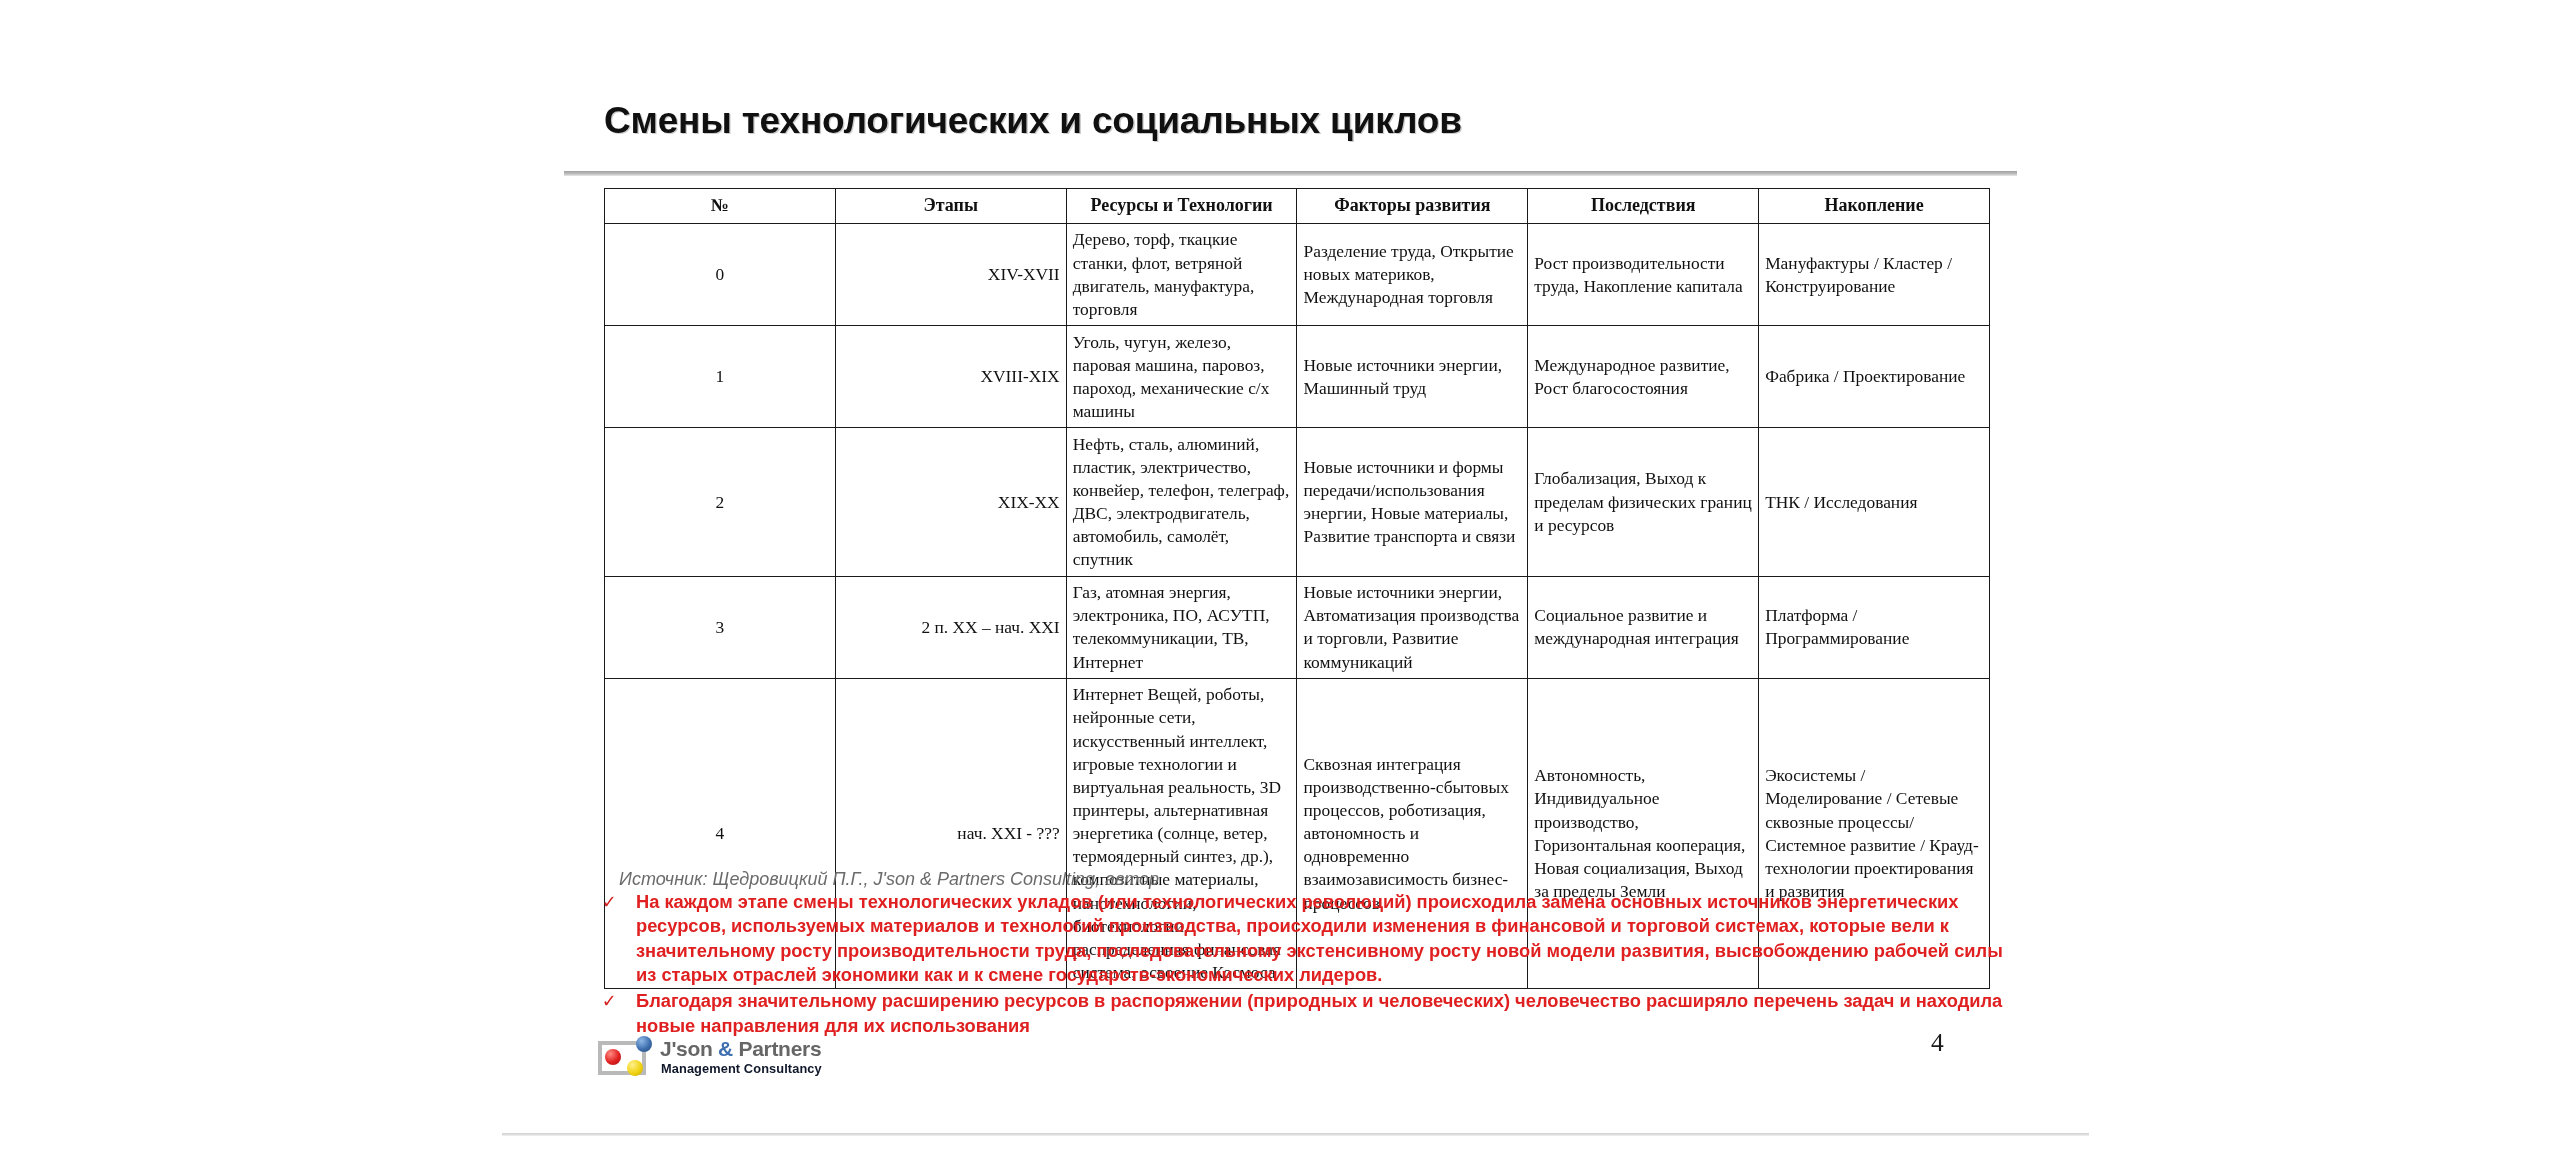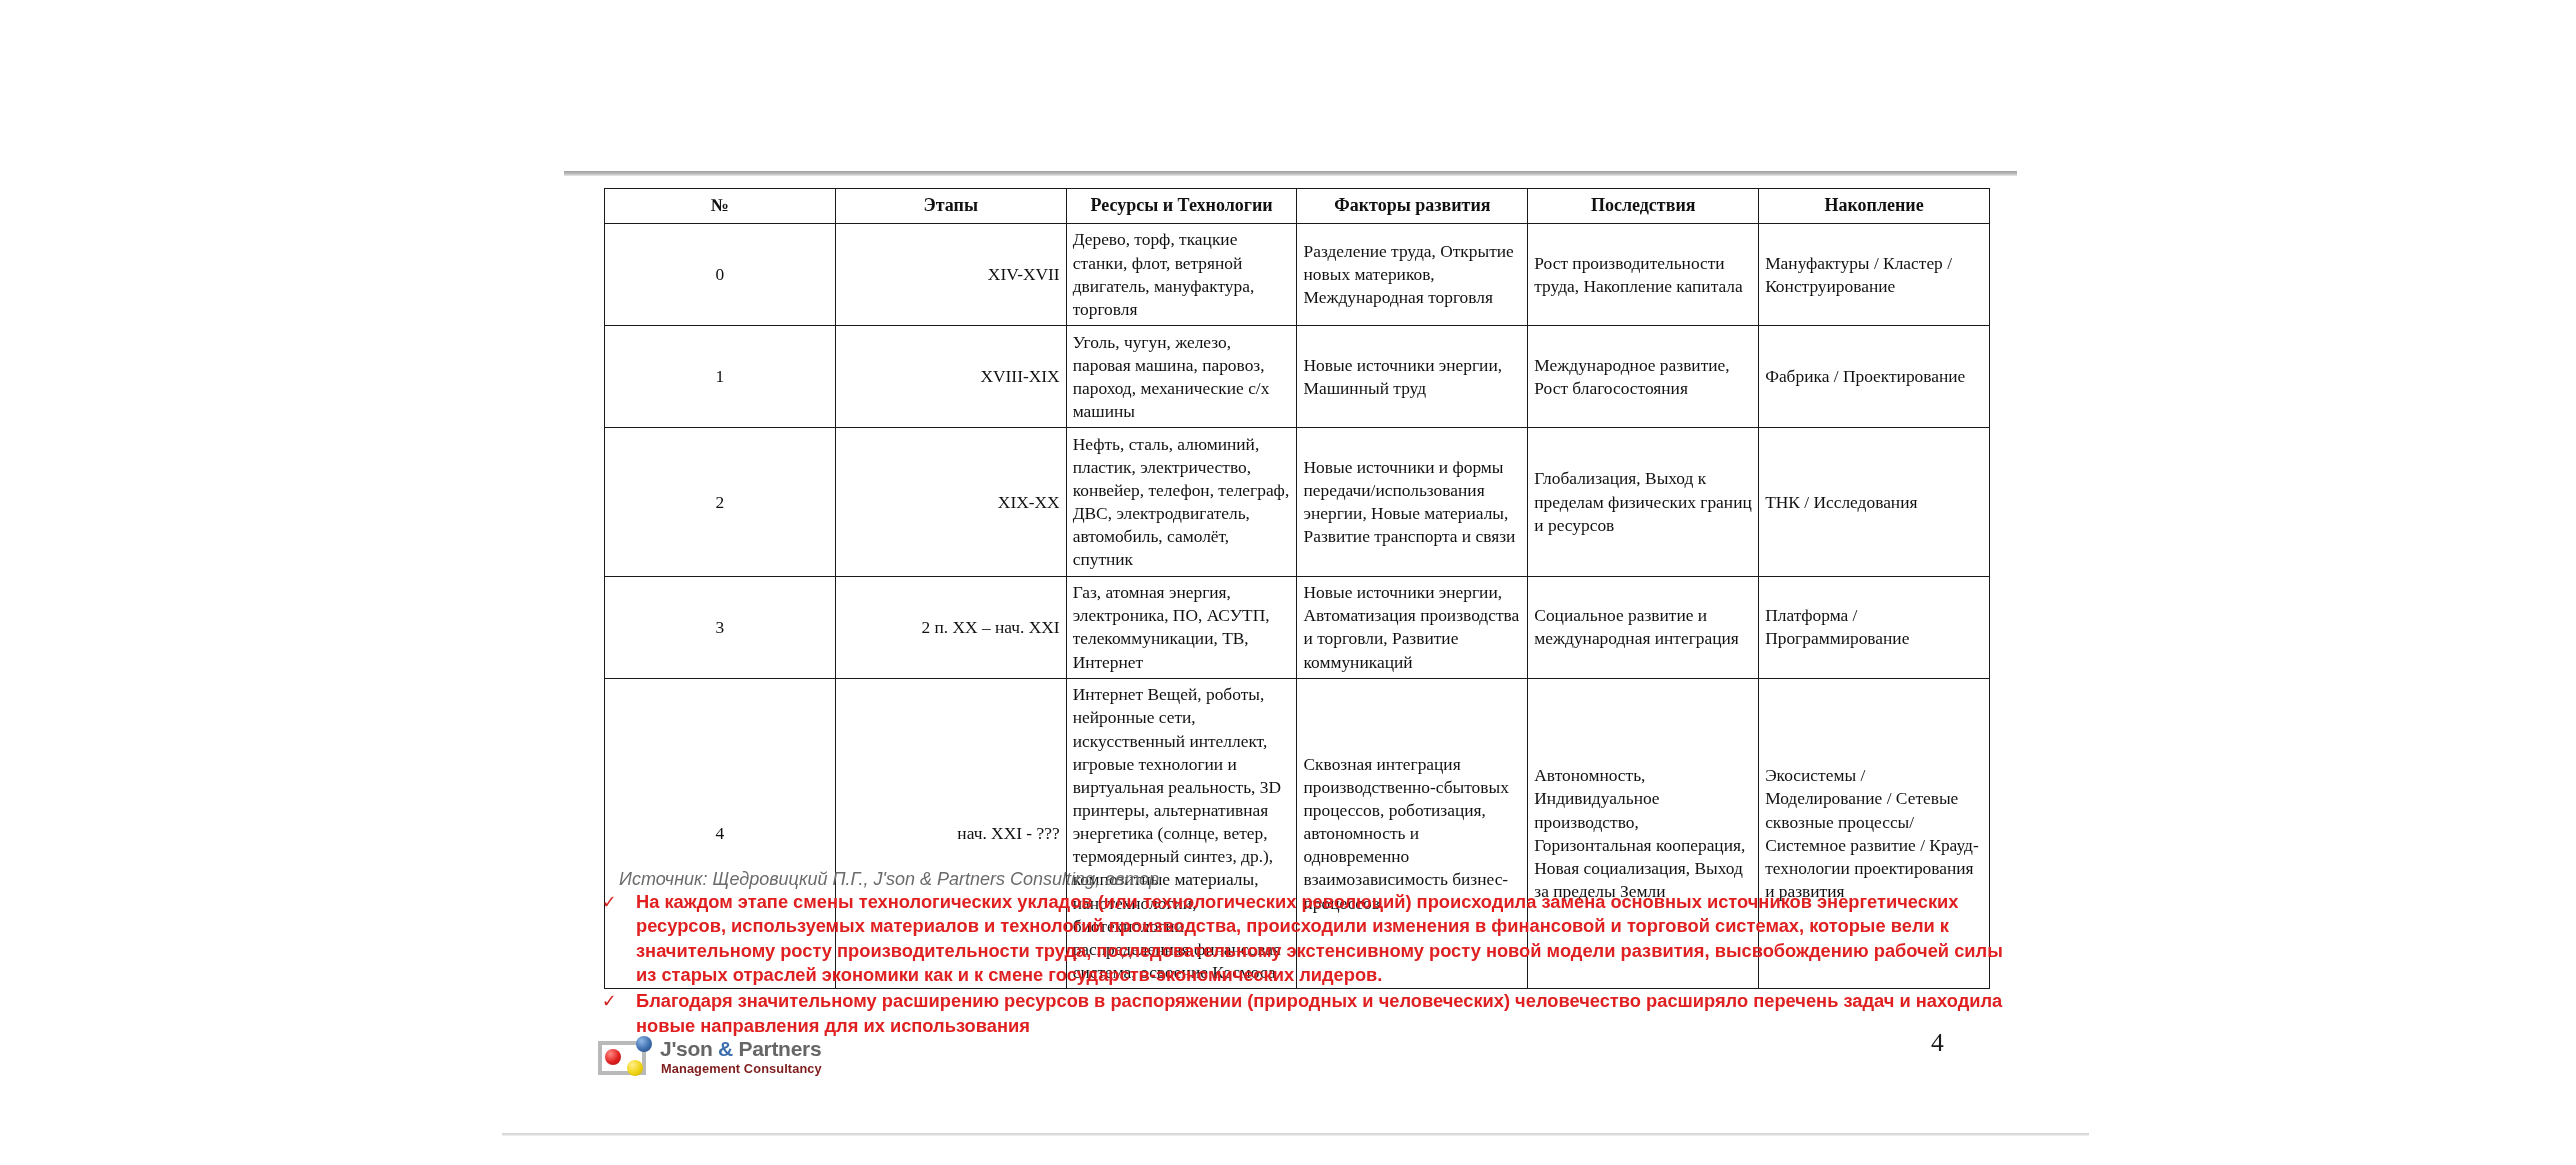--- a/index.html
+++ b/index.html
@@ -161,21 +161,21 @@
     white-space: nowrap;
     text-align: right;
   }
   #logo .wordmark .amp { color: #3e6fae; }
   #logo .tagline {
     position: absolute;
     left: 66px; top: 27px;
     font-family: "Liberation Sans", sans-serif;
     font-weight: bold;
     font-size: 12.8px;
-    color: #7f1d1d;
+    color: #0f172a;
     letter-spacing: 0.1px;
     white-space: nowrap;
   }
 
   
   #pagenum {
     position: absolute;
     left: 1931px;
     top: 1028px;
     font-family: "Liberation Serif", serif;
@@ -191,20 +191,21 @@
     width: 1587px;
     height: 2.6px;
     background: linear-gradient(to bottom,#cfcfcf 0%, #e2e2e2 60%, #f2f2f2 100%);
   }
 </style>
 </head>
 <body>
 
 <div id="slide">
 
+  <div id="title">Смены технологических и социальных циклов</div>
   <div id="title-rule"></div>
 
   <div id="tbl-wrap">
     <table class="cycles">
       <thead>
         <tr>
           <th class="c-num">№</th>
           <th class="c-stage">Этапы</th>
           <th class="c-res">Ресурсы и Технологии</th>
           <th class="c-fact">Факторы развития</th>

